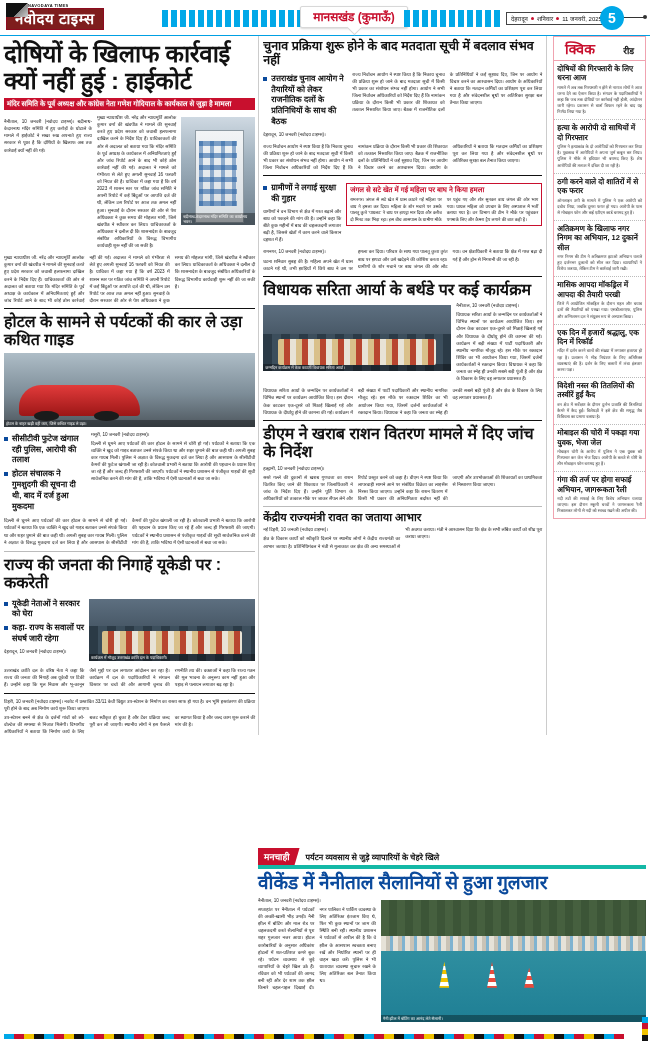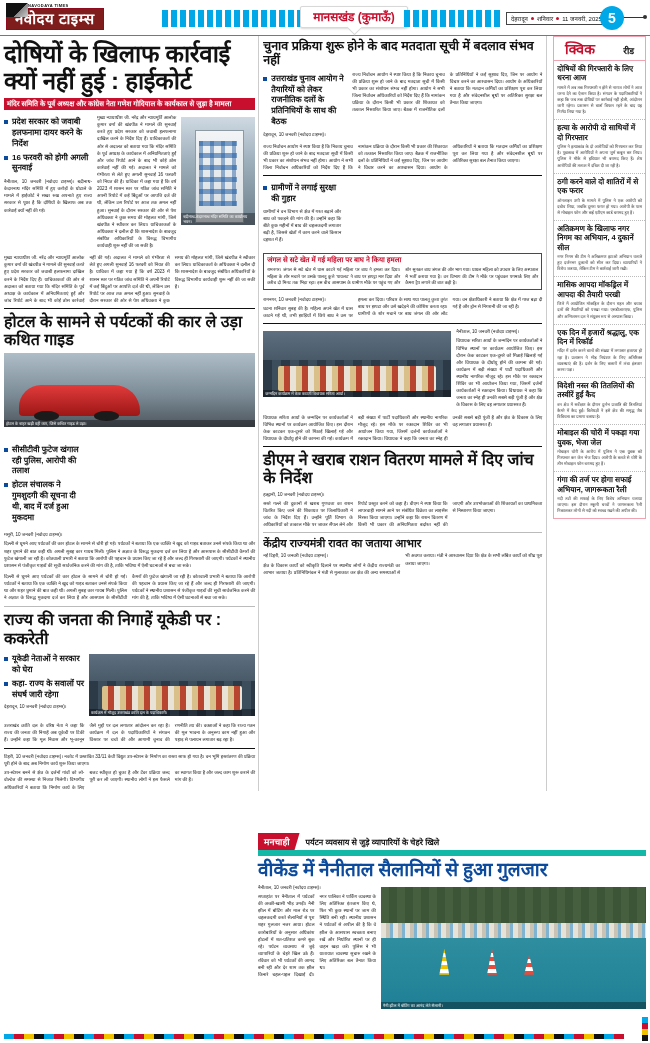--- a/index.html
+++ b/index.html
@@ -131,21 +131,21 @@
   .ph-lake .town { position:absolute; left:0; top:30%; width:100%; height:12%;
     background:repeating-linear-gradient(90deg,#e6e2d8 0 5px,#c9c3b6 5px 9px,#7fb3d0 9px 12px); }
   .ph-lake .sail {
     position:absolute; bottom:28%; width:10px; height:26px;
     background:repeating-linear-gradient(180deg,#e84b3c 0 4px,#ffffff 4px 8px);
     clip-path: polygon(50% 0, 100% 100%, 0 100%);
   }
   .ph-lake .sail.y { background:repeating-linear-gradient(180deg,#f2c200 0 4px,#ffffff 4px 8px); }
 
   .secbar {
-    display:flex; align-items:stretch; margin:5px 0 3px 0; border-bottom:6px solid #14b8a6;text-align:center;
+    display:flex; align-items:stretch; margin:20px 0 3px 0; border-bottom:4px solid #14b8a6;text-align:center;
   }
   .secbar .tag {
     background:#c8102e; color:#fff; font-size:9px; font-weight:bold;
     padding:2px 10px 2px 6px; clip-path: polygon(0 0, 100% 0, 88% 100%, 0 100%);
   }
   .secbar .sub { font-size:8px; color:#111; padding:3px 0 0 6px; font-weight:bold; }
 
   .quickread {
     border:1px solid #f0a3b0; background:#fff;
   }
@@ -198,24 +198,20 @@
   <div class="body-grid">
 
     <div class="col-left">
 
       <article>
         <h1 class="lead">दोषियों के खिलाफ कार्रवाई क्यों नहीं हुई : हाईकोर्ट</h1>
         <div class="redband">मंदिर समिति के पूर्व अध्यक्ष और कांग्रेस नेता गणेश गोदियाल के कार्यकाल से जुड़ा है मामला</div>
 
         <div style="display:flex; gap:5px;">
           <div style="width:88px;">
-            <ul class="bullets">
-              <li>प्रदेश सरकार को जवाबी हलफनामा दायर करने के निर्देश</li>
-              <li>16 फरवरी को होगी अगली सुनवाई</li>
-            </ul>
             <div class="txt" style="margin-top:4px;">
               <p>नैनीताल, 10 जनवरी (नवोदय टाइम्स)। बद्रीनाथ-केदारनाथ मंदिर समिति में हुए करोड़ों के घोटाले के मामले में हाईकोर्ट ने सख्त रुख अपनाते हुए राज्य सरकार से पूछा है कि दोषियों के खिलाफ अब तक कार्रवाई क्यों नहीं की गई।</p>
             </div>
           </div>
           <div style="flex:1;">
             <div class="txt">
               <p>मुख्य न्यायाधीश जी. नरेंद्र और न्यायमूर्ति आलोक कुमार वर्मा की खंडपीठ ने मामले की सुनवाई करते हुए प्रदेश सरकार को जवाबी हलफनामा दाखिल करने के निर्देश दिए हैं। याचिकाकर्ता की ओर से अदालत को बताया गया कि मंदिर समिति के पूर्व अध्यक्ष के कार्यकाल में अनियमितताएं हुईं और जांच रिपोर्ट आने के बाद भी कोई ठोस कार्रवाई नहीं की गई। अदालत ने मामले को गंभीरता से लेते हुए अगली सुनवाई 16 फरवरी को नियत की है। याचिका में कहा गया है कि वर्ष 2023 में शासन स्तर पर गठित जांच समिति ने अपनी रिपोर्ट में कई बिंदुओं पर आपत्ति दर्ज की थी, लेकिन उस रिपोर्ट पर आज तक अमल नहीं हुआ। सुनवाई के दौरान सरकार की ओर से पेश अधिवक्ता ने कुछ समय की मोहलत मांगी, जिसे खंडपीठ ने स्वीकार कर लिया। याचिकाकर्ता के अधिवक्ता ने दलील दी कि शासनादेश के बावजूद संबंधित अधिकारियों के विरुद्ध विभागीय कार्यवाही शुरू नहीं की जा सकी है।</p>
             </div>
           </div>
           <div style="width:74px;">
@@ -229,21 +225,21 @@
         </div>
       </article>
 
       <div class="rule"></div>
 
       <article>
         <h2 class="hl">होटल के सामने से पर्यटकों की कार ले उड़ा कथित गाइड</h2>
         <div class="photo ph-car" style="height:74px;">
           <div class="cap">होटल के बाहर खड़ी वही कार, जिसे कथित गाइड ले उड़ा।</div>
         </div>
-        <div style="display:flex; gap:5px; margin-top:15px;flex-direction:column;">
+        <div style="display:flex; gap:5px; margin-top:4px;">
           <div style="width:82px;">
             <ul class="bullets">
               <li>सीसीटीवी फुटेज खंगाल रही पुलिस, आरोपी की तलाश</li>
               <li>होटल संचालक ने गुमशुदगी की सूचना दी थी, बाद में दर्ज हुआ मुकदमा</li>
             </ul>
           </div>
           <div style="flex:1;">
             <div class="txt">
               <p>मसूरी, 10 जनवरी (नवोदय टाइम्स)।</p>
               <p>दिल्ली से घूमने आए पर्यटकों की कार होटल के सामने से चोरी हो गई। पर्यटकों ने बताया कि एक व्यक्ति ने खुद को गाइड बताकर उनसे संपर्क किया था और शहर घुमाने की बात कही थी। अगली सुबह कार गायब मिली। पुलिस ने अज्ञात के विरुद्ध मुकदमा दर्ज कर लिया है और आसपास के सीसीटीवी कैमरों की फुटेज खंगाली जा रही है। कोतवाली प्रभारी ने बताया कि आरोपी की पहचान के प्रयास किए जा रहे हैं और जल्द ही गिरफ्तारी की जाएगी। पर्यटकों ने स्थानीय प्रशासन से पंजीकृत गाइडों की सूची सार्वजनिक करने की मांग की है, ताकि भविष्य में ऐसी घटनाओं से बचा जा सके।</p>
@@ -312,21 +308,21 @@
           </div>
         </div>
         <div class="txt cols3" style="margin-top:3px;">
           <p>राज्य निर्वाचन आयोग ने स्पष्ट किया है कि निकाय चुनाव की प्रक्रिया शुरू हो जाने के बाद मतदाता सूची में किसी भी प्रकार का संशोधन संभव नहीं होगा। आयोग ने सभी जिला निर्वाचन अधिकारियों को निर्देश दिए हैं कि नामांकन प्रक्रिया के दौरान किसी भी प्रकार की शिकायत को तत्काल निस्तारित किया जाए। बैठक में राजनीतिक दलों के प्रतिनिधियों ने कई सुझाव दिए, जिन पर आयोग ने विचार करने का आश्वासन दिया। आयोग के अधिकारियों ने बताया कि मतदान कर्मियों का प्रशिक्षण पूरा कर लिया गया है और संवेदनशील बूथों पर अतिरिक्त सुरक्षा बल तैनात किया जाएगा।</p>
         </div>
       </article>
 
       <div class="rule"></div>
 
       <article>
-        <div style="display:flex; gap:5px; margin-top:3px;flex-direction:column;">
+        <div style="display:flex; gap:5px; margin-top:3px;">
           <div style="width:78px;">
             <ul class="bullets">
               <li>ग्रामीणों ने लगाई सुरक्षा की गुहार</li>
             </ul>
             <div class="txt" style="margin-top:3px;">
               <p>ग्रामीणों ने वन विभाग से क्षेत्र में गश्त बढ़ाने और बाघ को पकड़ने की मांग की है। उन्होंने कहा कि बीते कुछ महीनों में बाघ की चहलकदमी लगातार बढ़ी है, जिससे खेतों में काम करने वाले किसान दहशत में हैं।</p>
             </div>
           </div>
           <div style="flex:1;">
             <div class="hl-box">
@@ -337,20 +333,21 @@
         </div>
         <div class="txt cols3" style="margin-top:3px;">
           <p>रामनगर, 10 जनवरी (नवोदय टाइम्स)।</p>
           <p>घटना शनिवार सुबह की है। महिला अपने खेत में घास काटने गई थी, तभी झाड़ियों में छिपे बाघ ने उस पर हमला कर दिया। परिवार के साथ गया पालतू कुत्ता तुरंत बाघ पर झपटा और उसे खदेड़ने की कोशिश करता रहा। ग्रामीणों के शोर मचाने पर बाघ जंगल की ओर लौट गया। वन क्षेत्राधिकारी ने बताया कि क्षेत्र में गश्त बढ़ा दी गई है और ड्रोन से निगरानी की जा रही है।</p>
         </div>
       </article>
 
       <div class="rule"></div>
 
       <article>
+        <h2 class="hl">विधायक सरिता आर्या के बर्थडे पर कई कार्यक्रम</h2>
         <div style="display:flex; gap:5px; margin-top:3px;">
           <div style="flex:1;">
             <div class="photo ph-event" style="height:66px;">
               <div class="cap">जन्मदिन कार्यक्रम में केक काटतीं विधायक सरिता आर्या।</div>
             </div>
           </div>
           <div style="width:86px;">
             <div class="txt">
               <p>नैनीताल, 10 जनवरी (नवोदय टाइम्स)।</p>
               <p>विधायक सरिता आर्या के जन्मदिन पर कार्यकर्ताओं ने विभिन्न स्थानों पर कार्यक्रम आयोजित किए। इस दौरान केक काटकर एक-दूसरे को मिठाई खिलाई गई और विधायक के दीर्घायु होने की कामना की गई। कार्यक्रम में बड़ी संख्या में पार्टी पदाधिकारी और स्थानीय नागरिक मौजूद रहे। इस मौके पर रक्तदान शिविर का भी आयोजन किया गया, जिसमें दर्जनों कार्यकर्ताओं ने रक्तदान किया। विधायक ने कहा कि जनता का स्नेह ही उनकी सबसे बड़ी पूंजी है और क्षेत्र के विकास के लिए वह लगातार प्रयासरत हैं।</p>
@@ -398,21 +395,21 @@
         </div>
         <div class="qr-item">
           <h4>हत्या के आरोपी दो साथियों में दो गिरफ्तार</h4>
           <div class="t">पुलिस ने हत्याकांड के दो आरोपियों को गिरफ्तार कर लिया है। पूछताछ में आरोपियों ने अपना जुर्म कबूल कर लिया। पुलिस ने मौके से हथियार भी बरामद किए हैं। शेष आरोपियों की तलाश में दबिश दी जा रही है।</div>
         </div>
         <div class="qr-item">
           <h4>ठगी करने वाले दो शातिरों में से एक फरार</h4>
           <div class="t">ऑनलाइन ठगी के मामले में पुलिस ने एक आरोपी को दबोच लिया, जबकि दूसरा फरार हो गया। आरोपी के पास से मोबाइल फोन और कई एटीएम कार्ड बरामद हुए हैं।</div>
         </div>
         <div class="qr-item">
-          <h4>अतिक्रमण के खिलाफ नगर निगम का अभियान, 4 दुकानें सील</h4>
+          <h4>अतिक्रमण के खिलाफ नगर निगम का अभियान, 12 दुकानें सील</h4>
           <div class="t">नगर निगम की टीम ने अतिक्रमण हटाओ अभियान चलाते हुए दर्जनभर दुकानों को सील कर दिया। व्यापारियों ने विरोध जताया, लेकिन टीम ने कार्रवाई जारी रखी।</div>
         </div>
         <div class="qr-item">
           <h4>मासिक आपदा मॉकड्रिल में आपदा की तैयारी परखी</h4>
           <div class="t">जिले में आयोजित मॉकड्रिल के दौरान राहत और बचाव दलों की तैयारियों को परखा गया। एसडीआरएफ, पुलिस और अग्निशमन दल ने संयुक्त रूप से अभ्यास किया।</div>
         </div>
         <div class="qr-item">
           <h4>एक दिन में हजारों श्रद्धालु, एक दिन में रिकॉर्ड</h4>
           <div class="t">मंदिर में दर्शन करने वालों की संख्या में लगातार इजाफा हो रहा है। प्रशासन ने भीड़ नियंत्रण के लिए अतिरिक्त व्यवस्थाएं की हैं। दर्शन के लिए कतारों में लंबा इंतजार करना पड़ा।</div>
         </div>

